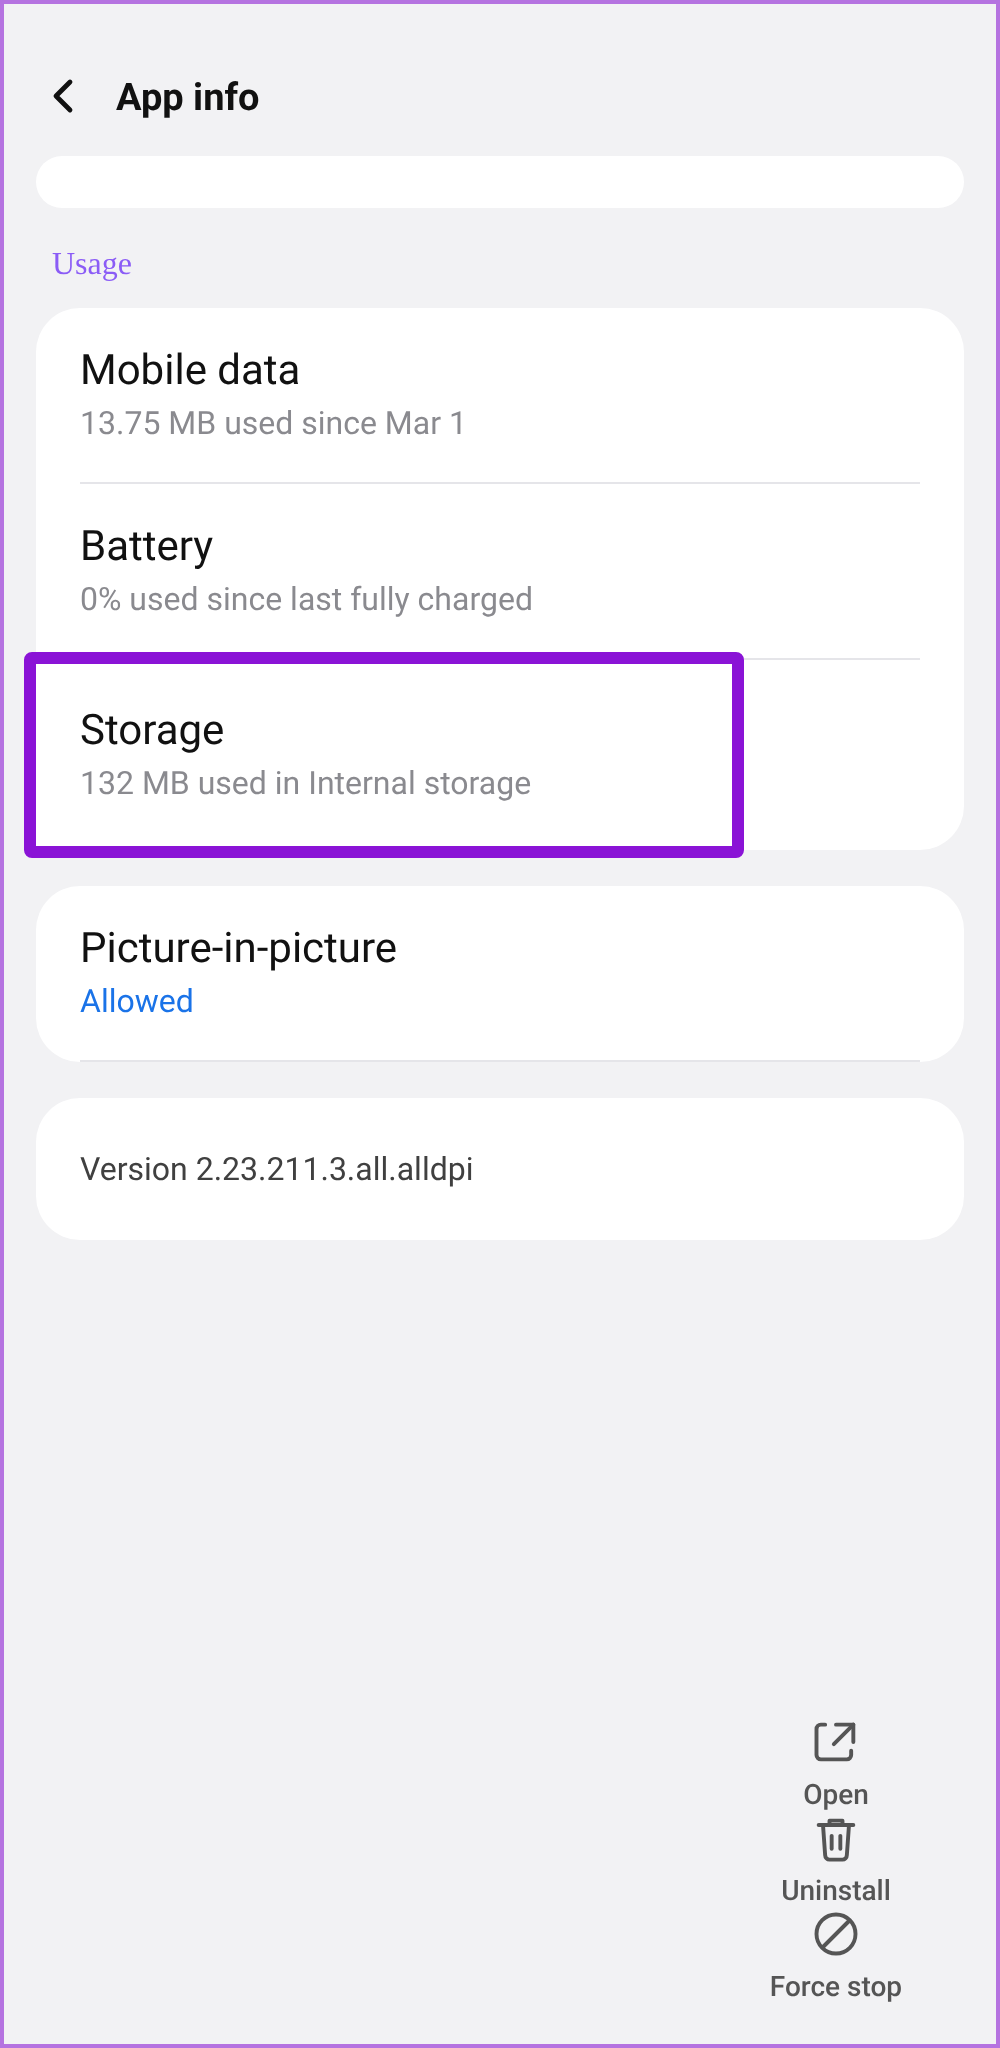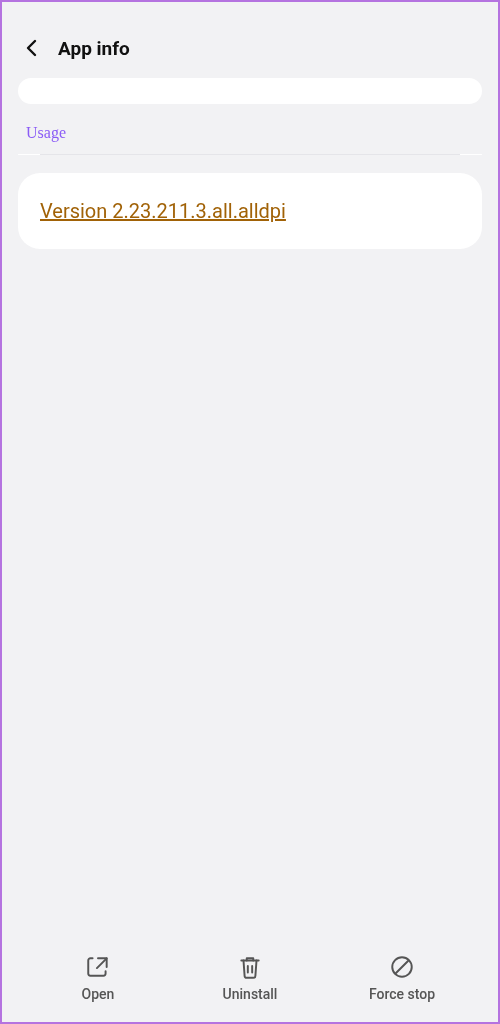--- a/index.html
+++ b/index.html
@@ -76,30 +76,30 @@
     position: relative;
     z-index: 2;
   }
   .version-card {
     background: #fff;
     border-radius: 22px;
     margin: 0 6px 10px 6px;
     padding: 26px 22px;
   }
   .version-text {
-    font-size: 20px;
-    color: #a16207;
-    text-decoration: underline;
+    font-size: 16px;
+    color: #404040;
   }
   .bottom-bar {
     margin-top: auto;
     display: flex;
     justify-content: space-around;
     align-items: flex-end;
     padding: 16px 10px 10px 10px;
+    flex-direction: column;
   }
   .bar-btn {
     display: flex;
     flex-direction: column;
     align-items: center;
     gap: 6px;
     color: #555;
     width: 120px;
   }
   .bar-btn svg { display: block; }
@@ -120,22 +120,42 @@
           <polyline points="15 5 8 12 15 19"></polyline>
         </svg>
     </span>
     <span class="header-title">App info</span>
   </div>
 
   <div class="sliver"></div>
 
   <div class="section-label">Usage</div>
 
+  <div class="card">
+    <div class="row">
+      <div class="row-title">Mobile data</div>
+      <div class="row-sub">13.75 MB used since Mar 1</div>
+    </div>
+    <div class="divider"></div>
+    <div class="row">
+      <div class="row-title">Battery</div>
+      <div class="row-sub">0% used since last fully charged</div>
+    </div>
+    <div class="divider"></div>
+    <div class="highlight">
+      <div class="row-title">Storage</div>
+      <div class="row-sub">132 MB used in Internal storage</div>
+    </div>
+  </div>
 
   <div class="card">
+    <div class="row">
+      <div class="row-title">Picture-in-picture</div>
+      <div class="row-sub link">Allowed</div>
+    </div>
     <div class="divider"></div>
   </div>
 
 
   <div class="version-card">
     <div class="version-text">Version 2.23.211.3.all.alldpi</div>
   </div>
 
   <div class="bottom-bar">
     <div class="bar-btn">

